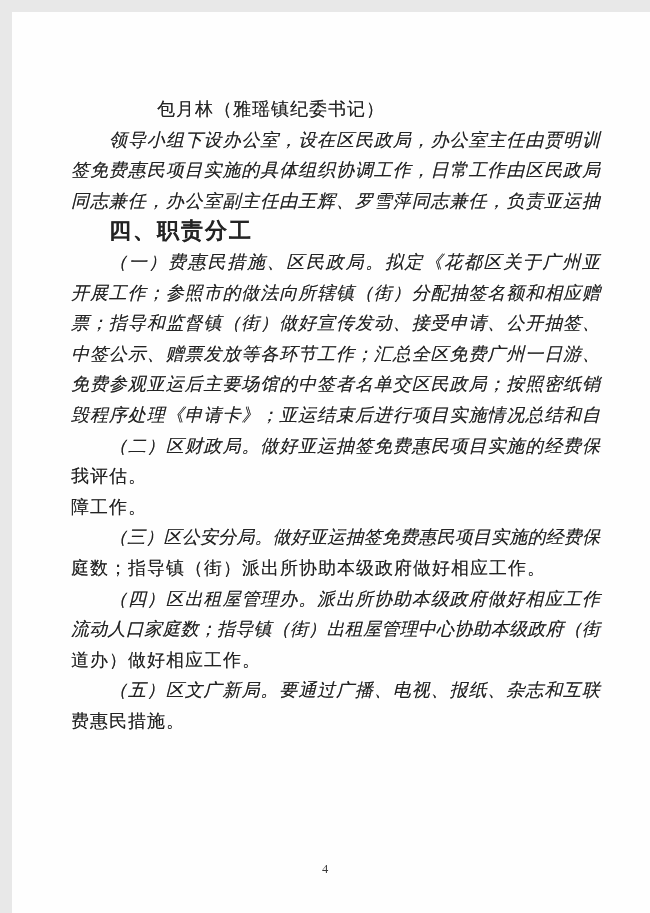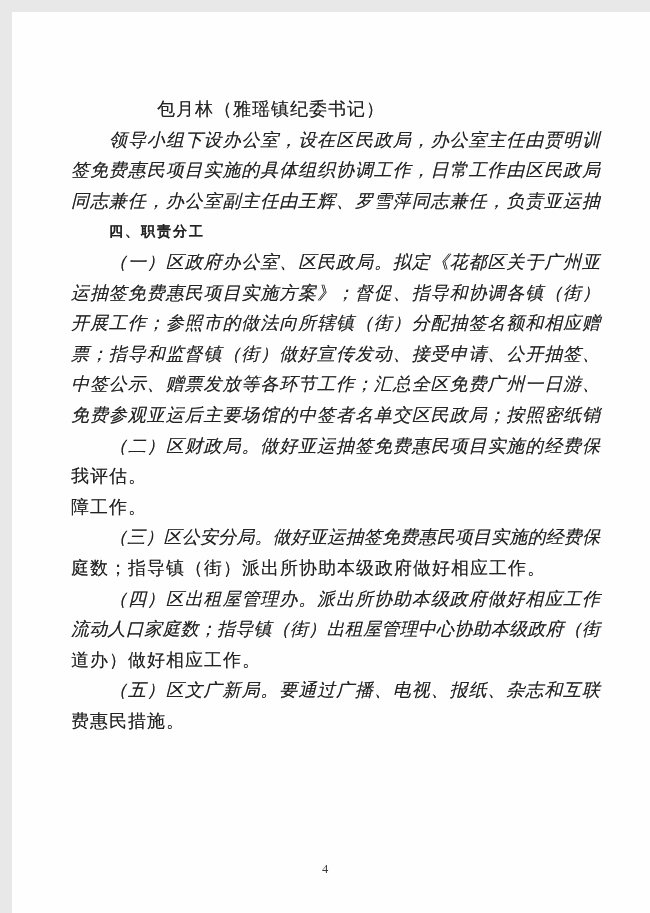--- a/index.html
+++ b/index.html
@@ -41,21 +41,21 @@
   }
   .ind2 {
     text-indent: 38px;
   }
   .name-line {
     text-indent: 86px;
   }
   .heading {
     font-family: "Liberation Sans", "DejaVu Sans", sans-serif;
     font-weight: bold;
-    font-size: 14px;
+    font-size: 22px;
     letter-spacing: 2px;
   }
   .page-number {
     position: absolute;
     top: 848px;
     left: -12px;
     width: 650px;
     height: 18px;
     line-height: 18px;
     text-align: center;
@@ -67,26 +67,26 @@
 </head>
 <body>
 
 <div class="page">
   <div class="doc-body">
       <div class="line name-line">包月林（雅瑶镇纪委书记）</div>
       <div class="line jfull ind2">领导小组下设办公室，设在区民政局，办公室主任由贾明训</div>
       <div class="line jfull">签免费惠民项目实施的具体组织协调工作，日常工作由区民政局</div>
       <div class="line jfull">同志兼任，办公室副主任由王辉、罗雪萍同志兼任，负责亚运抽</div>
       <div class="line heading ind2">四、职责分工</div>
-      <div class="line jfull ind2">（一）区政府办公室、区民政局。拟定《花都区关于广州亚</div>
-      <div class="line jfull">运抽签免费惠民项目实施方案》；督促、指导和协调各镇（街）</div>
+      <div class="line jfull ind2">（一）费惠民措施、区民政局。拟定《花都区关于广州亚</div>
       <div class="line jfull">开展工作；参照市的做法向所辖镇（街）分配抽签名额和相应赠</div>
       <div class="line jfull">票；指导和监督镇（街）做好宣传发动、接受申请、公开抽签、</div>
       <div class="line jfull">中签公示、赠票发放等各环节工作；汇总全区免费广州一日游、</div>
       <div class="line jfull">免费参观亚运后主要场馆的中签者名单交区民政局；按照密纸销</div>
+      <div class="line jfull">毁程序处理《申请卡》；亚运结束后进行项目实施情况总结和自</div>
       <div class="line jfull ind2">（二）区财政局。做好亚运抽签免费惠民项目实施的经费保</div>
       <div class="line">我评估。</div>
       <div class="line">障工作。</div>
       <div class="line jfull ind2">（三）区公安分局。做好亚运抽签免费惠民项目实施的经费保</div>
       <div class="line">庭数；指导镇（街）派出所协助本级政府做好相应工作。</div>
       <div class="line jfull ind2">（四）区出租屋管理办。派出所协助本级政府做好相应工作</div>
       <div class="line jfull">流动人口家庭数；指导镇（街）出租屋管理中心协助本级政府（街</div>
       <div class="line">道办）做好相应工作。</div>
       <div class="line jfull ind2">（五）区文广新局。要通过广播、电视、报纸、杂志和互联</div>
       <div class="line">费惠民措施。</div>

